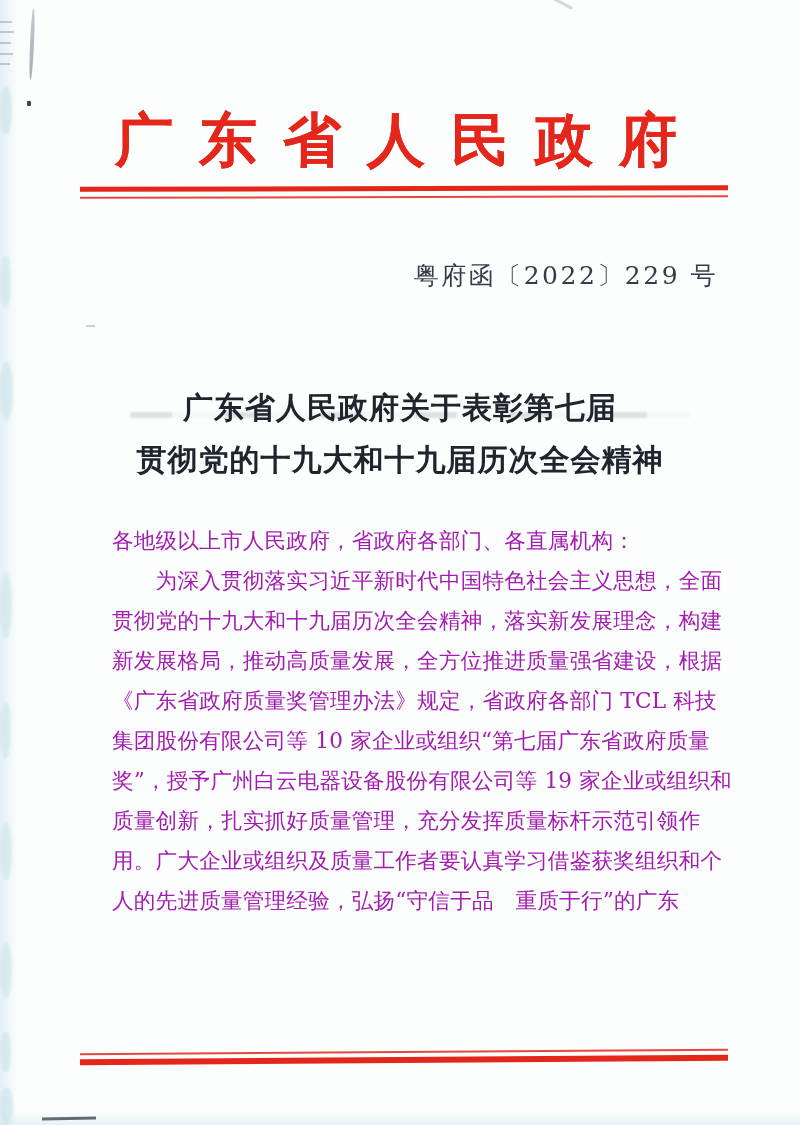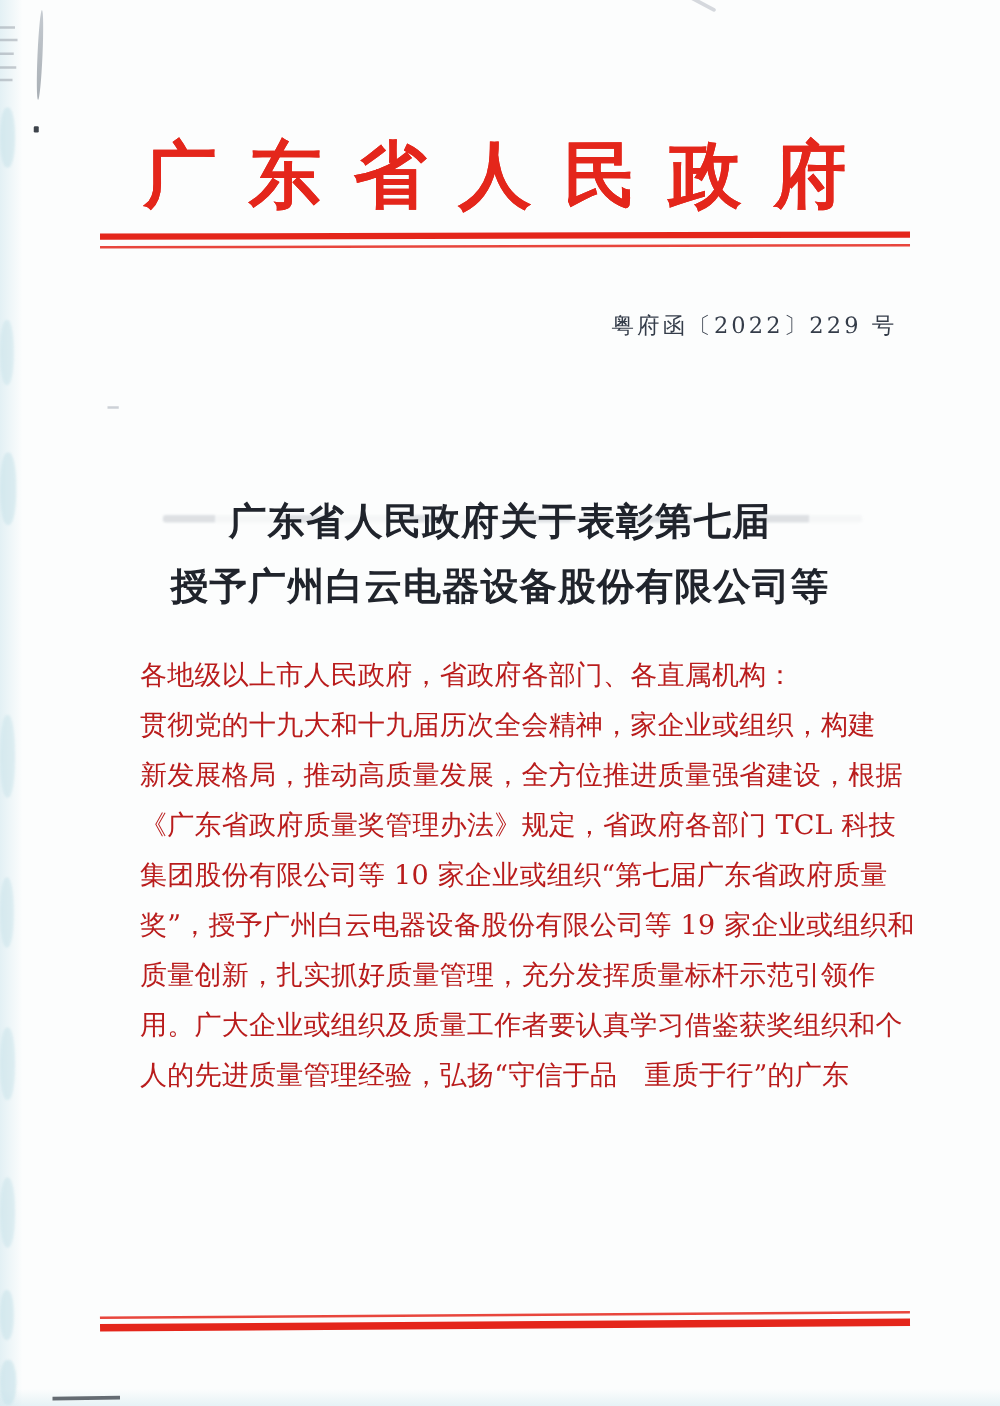--- a/index.html
+++ b/index.html
@@ -41,36 +41,35 @@
   .rule{position:absolute;left:80px;width:648px;}
   .rule-top{top:186px;transform:rotate(-0.15deg);}
   .rule-bottom{top:1051px;transform:rotate(-0.38deg);}
   .rule .bar-thick{height:5px;}
   .rule .bar-gap{height:5px;}
   .rule-bottom .bar-gap{height:4px;}
   .rule .bar-thin{height:2px;opacity:.85;}
   .rule-bottom .bar-thick{height:6px;}
 
   .doc-number{
-    position:absolute;top:248px;right:82px;
-    font-size:18px;letter-spacing:2.5px;color:#343c49;
+    position:absolute;top:259px;right:82px;
+    font-size:25px;letter-spacing:2.5px;color:#343c49;
   }
 
   
   .doc-title{
     position:absolute;top:382px;left:0;width:100%;text-align:center;
     font-weight:bold;font-size:30px;line-height:52px;color:#20242c;
     letter-spacing:1px;
-    margin-top:10px;
   }
 
   
   .doc-body{
     position:absolute;top:521px;left:112px;width:616px;
-    font-size:21.6px;line-height:40px;color:#b91c1c;
+    font-size:21.6px;line-height:40px;color:#a21caf;
   }
   .doc-body .line{white-space:nowrap;height:40px;letter-spacing:.2px;}
 </style>
 </head>
 <body>
 
 <div class="page">
 
   <div class="left-band"></div>
   <div class="bottom-band"></div>
@@ -100,26 +99,27 @@
   <div class="rule rule-top">
     <div class="bar-thick" style="background:#e4261b;"></div>
     <div class="bar-gap"></div>
     <div class="bar-thin" style="background:#e4261b;"></div>
   </div>
 
   <div class="doc-number">粤府函〔2022〕229 号</div>
 
   <div class="doc-title">
     <div>广东省人民政府关于表彰第七届</div>
-    <div>授予广州白云电器设备股份有限公司等</div>
+    <div>贯彻党的十九大和十九届历次全会精神</div>
   </div>
 
   <div class="doc-body">
     <div class="line">各地级以上市人民政府，省政府各部门、各直属机构：</div>
-    <div class="line">贯彻党的十九大和十九届历次全会精神，家企业或组织，构建</div>
+    <div class="line">　　为深入贯彻落实习近平新时代中国特色社会主义思想，全面</div>
+    <div class="line">贯彻党的十九大和十九届历次全会精神，落实新发展理念，构建</div>
     <div class="line">新发展格局，推动高质量发展，全方位推进质量强省建设，根据</div>
     <div class="line">《广东省政府质量奖管理办法》规定，省政府各部门 TCL 科技</div>
     <div class="line">集团股份有限公司等 10 家企业或组织“第七届广东省政府质量</div>
     <div class="line">奖”，授予广州白云电器设备股份有限公司等 19 家企业或组织和</div>
     <div class="line">质量创新，扎实抓好质量管理，充分发挥质量标杆示范引领作</div>
     <div class="line">用。广大企业或组织及质量工作者要认真学习借鉴获奖组织和个</div>
     <div class="line">人的先进质量管理经验，弘扬“守信于品　重质于行”的广东</div>
   </div>
 
   <div class="rule rule-bottom">

